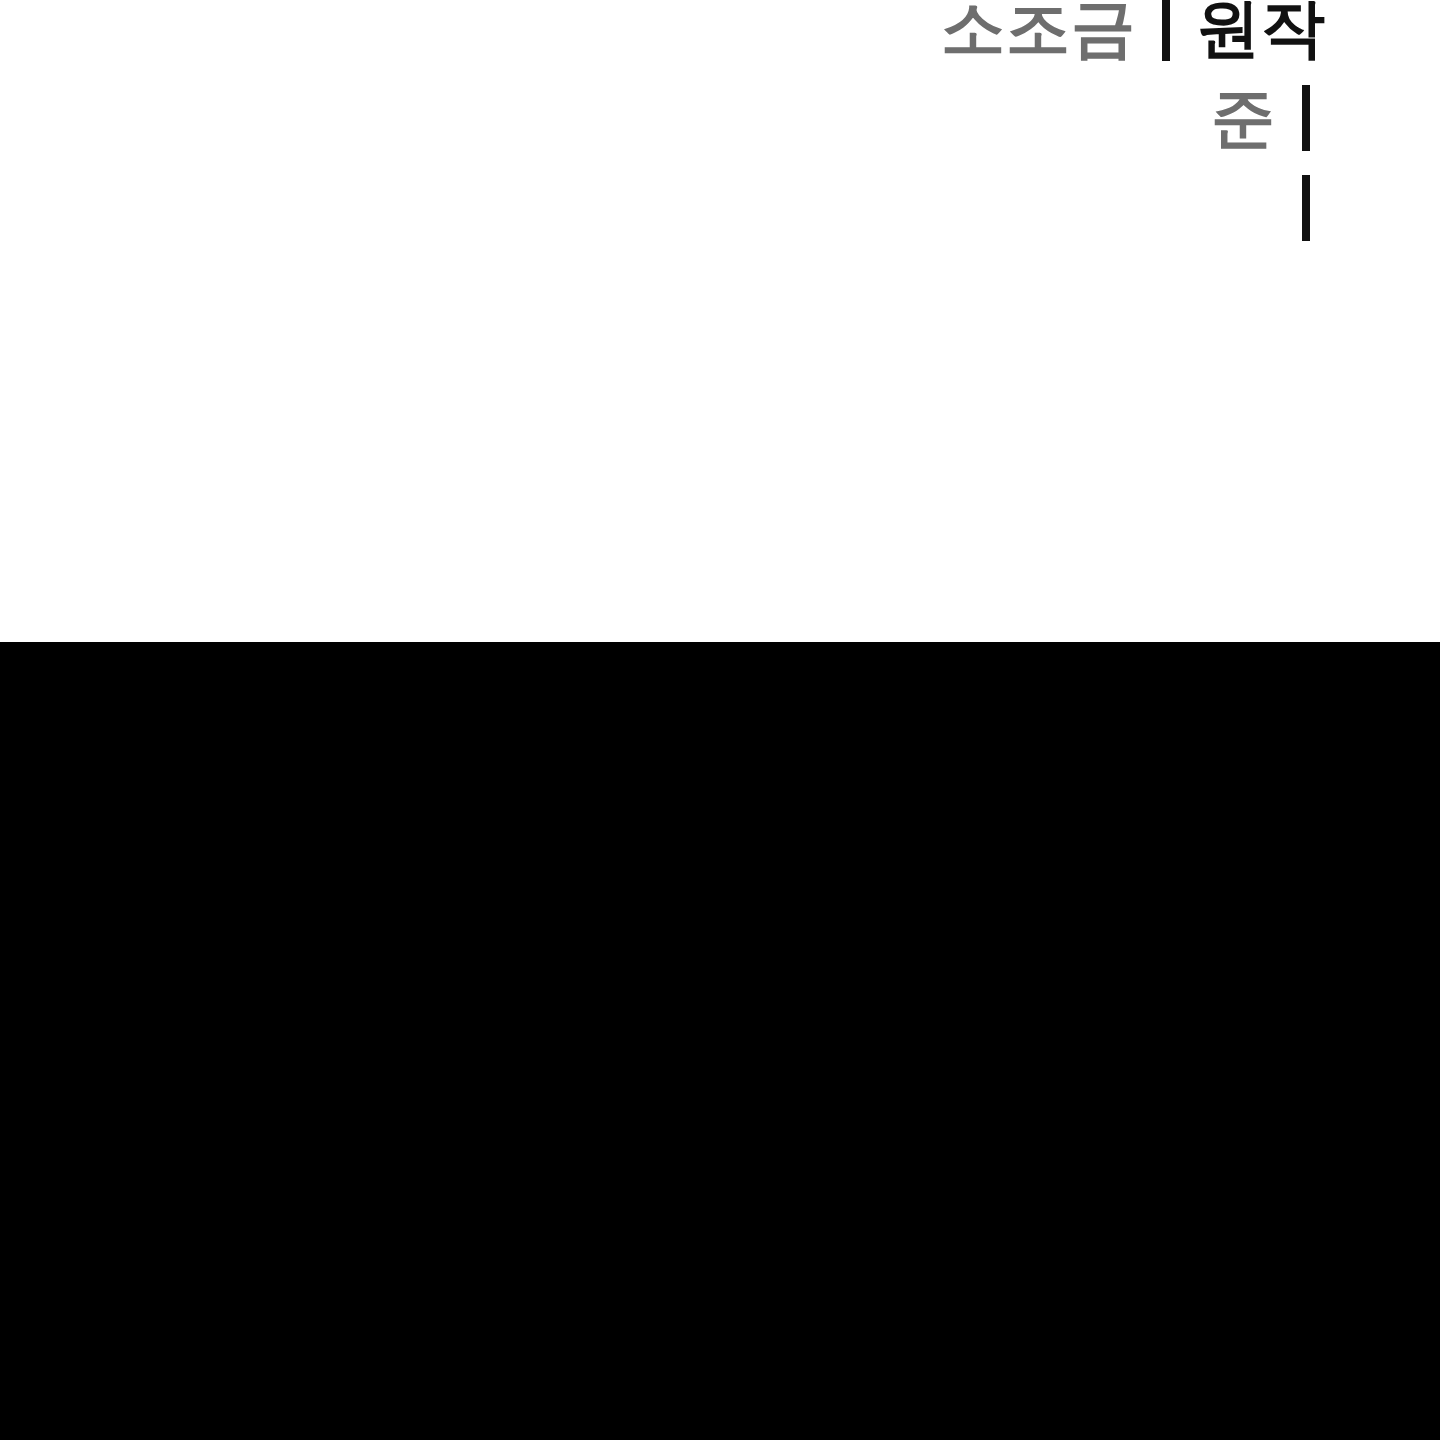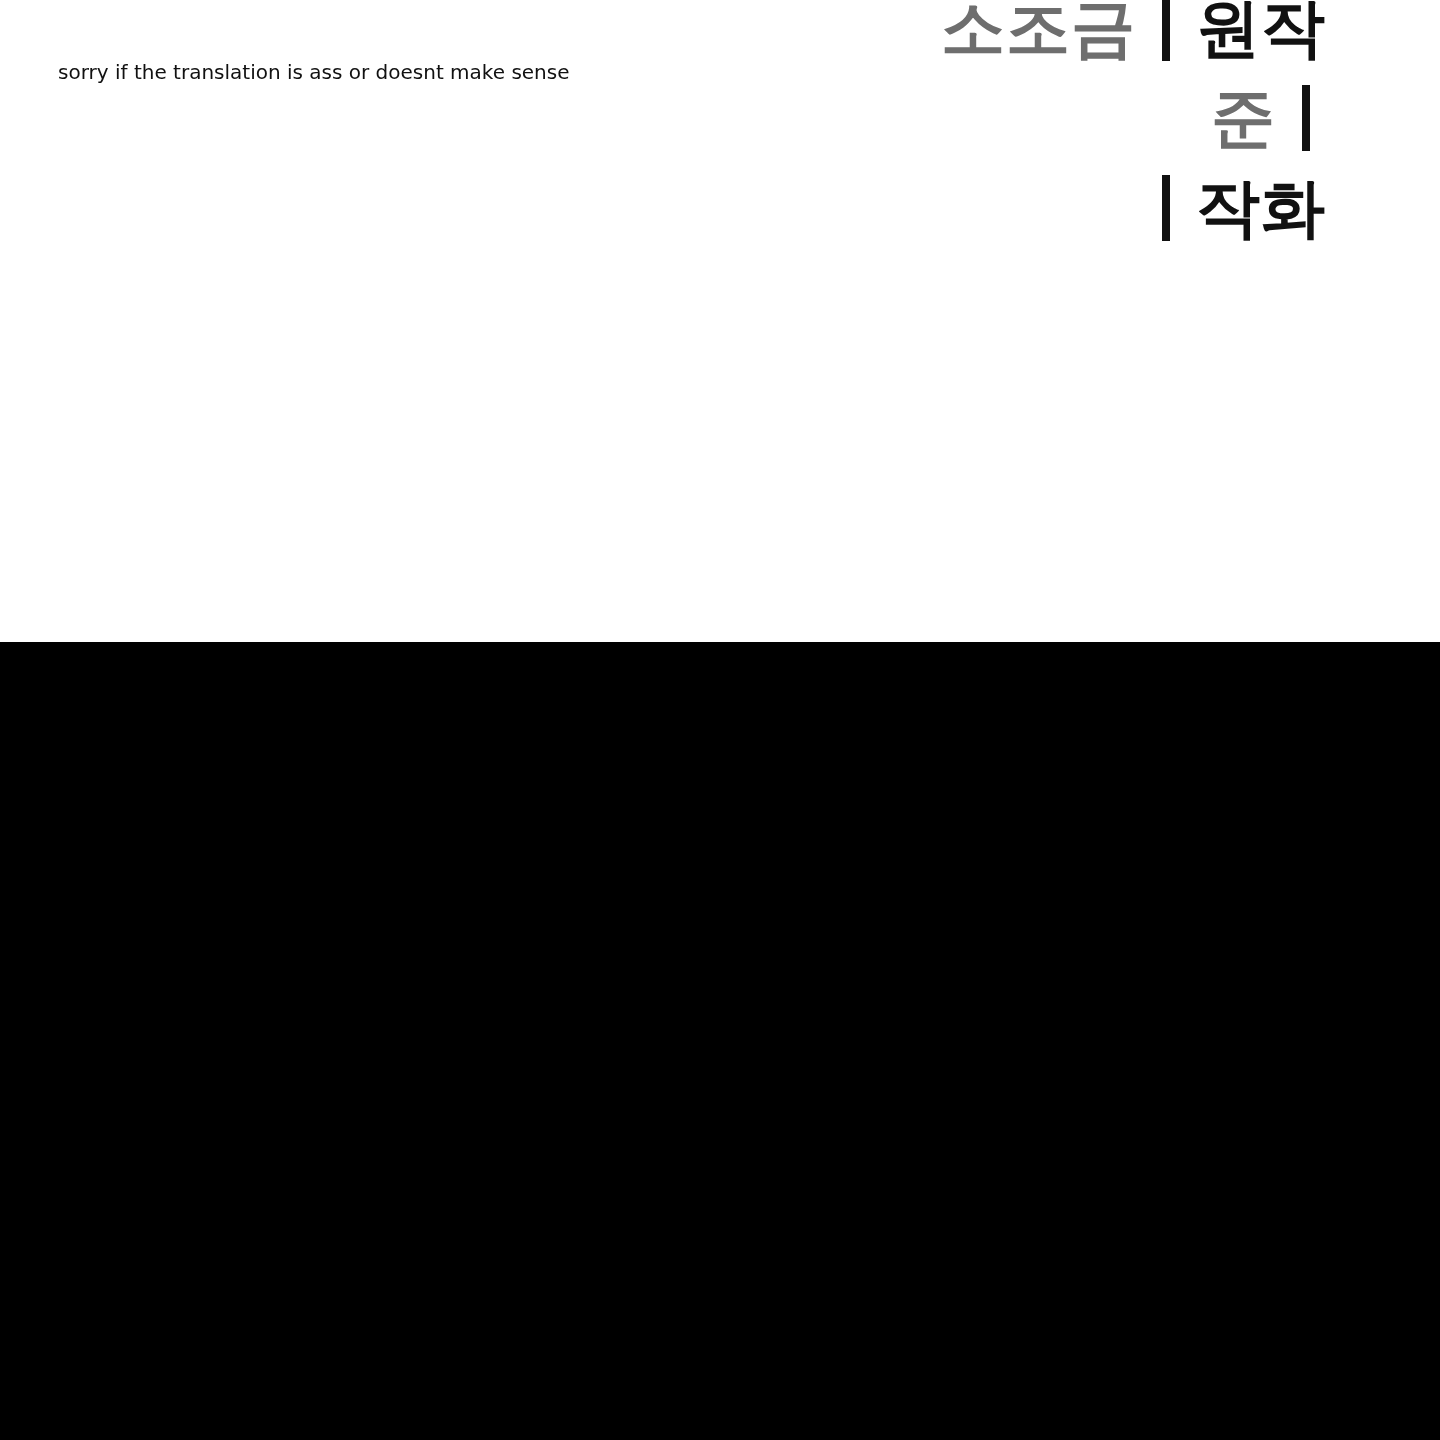--- a/index.html
+++ b/index.html
@@ -101,38 +101,36 @@
     background: #000000;
   }
 </style>
 </head>
 <body>
 
 <div class="page">
 
   <div class="white-panel">
 
-    <div class="translator-note">sorry if the translation is ass or doesnt make sense</div>
 
     <div class="credits">
 
       <div class="credit-row">
         <span class="credit-name">소조금</span>
         <span class="credit-sep"></span>
         <span class="credit-role">원작</span>
       </div>
 
       <div class="credit-row">
         <span class="credit-name">준</span>
         <span class="credit-sep"></span>
       </div>
 
       <div class="credit-row">
         <span class="credit-sep"></span>
-        <span class="credit-role">작화</span>
       </div>
 
     </div>
   </div>
 
   <div class="black-panel"></div>
 
 </div>
 
 </body></html>

